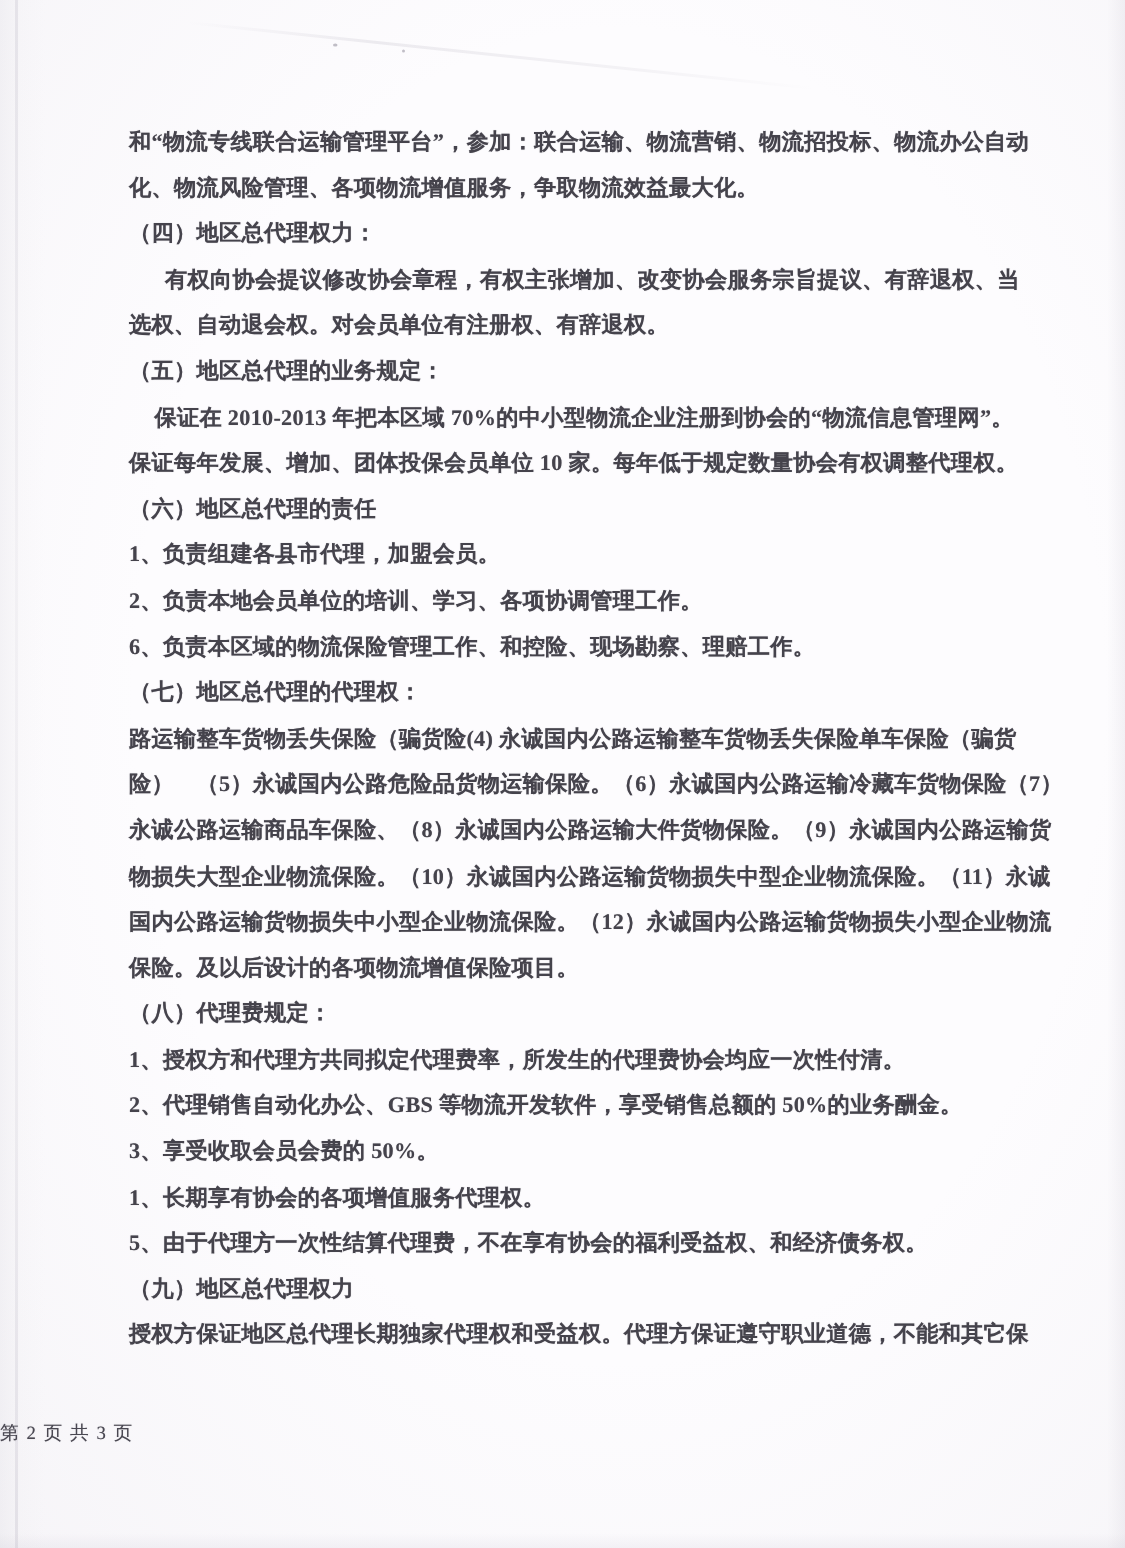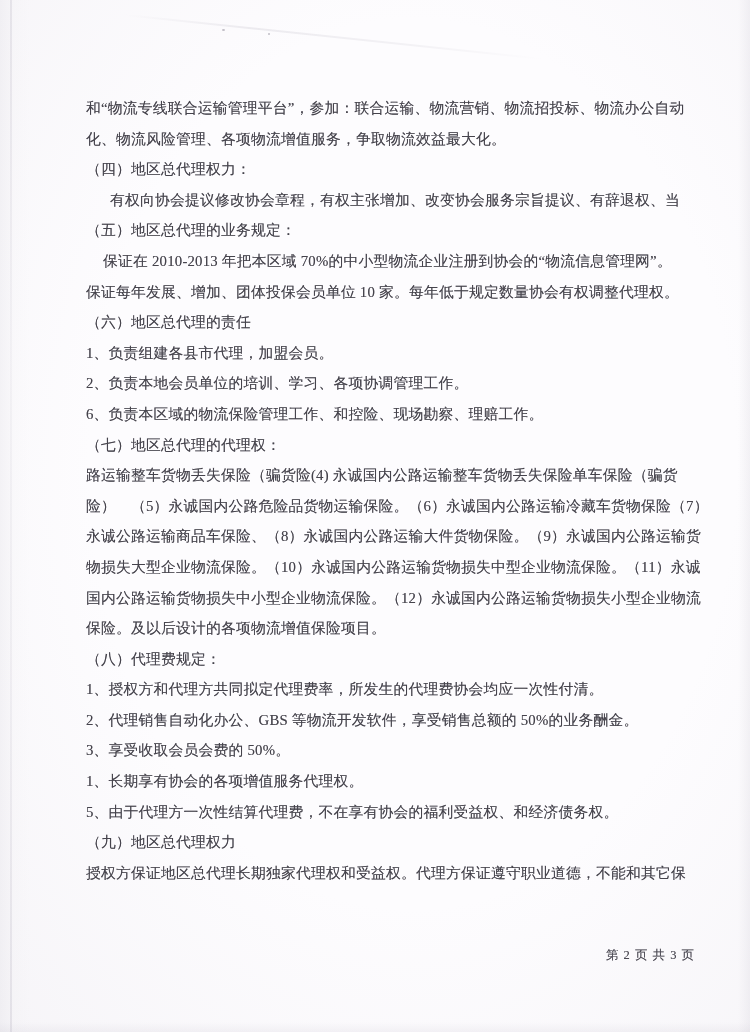--- a/index.html
+++ b/index.html
@@ -31,32 +31,33 @@
   .crease{
     position:absolute;left:125px;top:14px;width:420px;height:2px;
     transform:rotate(6deg);transform-origin:left top;
     background:linear-gradient(90deg, rgba(172,168,182,0), rgba(172,168,182,0.20) 30%, rgba(172,168,182,0.12) 70%, rgba(172,168,182,0));
   }
   .speck{position:absolute;border-radius:50%;background:rgba(120,116,130,0.45);}
   .speck.s1{left:222px;top:29px;width:3px;height:2px;}
   .speck.s2{left:268px;top:33px;width:2px;height:2px;}
   
   .content{
-    position:absolute;left:86px;top:93px;width:586px;
+    position:absolute;left:86px;top:80px;width:586px;
     color:var(--ink,#45434c);
     font-size:14.8px;letter-spacing:0.2px;
     text-shadow:0 0 0.5px rgba(69,67,76,0.5);
+    font-weight:bold;
   }
   .line{height:30.6px;line-height:30.6px;white-space:nowrap;}
   .ind-a{padding-left:17px;text-align:center;}
   .ind-b{padding-left:24px;}
   .ind-c{padding-left:29px;}
   .footer{
     position:absolute;left:0;top:947px;width:695px;
-    text-align:right;
+    text-align:left;
     color:#4a4852;font-size:12.5px;letter-spacing:1px;
     text-shadow:0 0 0.5px rgba(74,72,82,0.5);
   }
 </style>
 </head>
 <body>
 
 <div class="scan">
 
   <div class="edge-left"></div>
@@ -64,20 +65,21 @@
   <div class="edge-bottom"></div>
   <div class="crease"></div>
   <div class="speck s1"></div>
   <div class="speck s2"></div>
 
   <div class="content">
     <div class="line">和“物流专线联合运输管理平台”，参加：联合运输、物流营销、物流招投标、物流办公自动</div>
     <div class="line">化、物流风险管理、各项物流增值服务，争取物流效益最大化。</div>
     <div class="line">（四）地区总代理权力：</div>
     <div class="line ind-b">有权向协会提议修改协会章程，有权主张增加、改变协会服务宗旨提议、有辞退权、当</div>
+    <div class="line">选权、自动退会权。对会员单位有注册权、有辞退权。</div>
     <div class="line">（五）地区总代理的业务规定：</div>
     <div class="line ind-a">保证在 2010-2013 年把本区域 70%的中小型物流企业注册到协会的“物流信息管理网”。</div>
     <div class="line">保证每年发展、增加、团体投保会员单位 10 家。每年低于规定数量协会有权调整代理权。</div>
     <div class="line">（六）地区总代理的责任</div>
     <div class="line">1、负责组建各县市代理，加盟会员。</div>
     <div class="line">2、负责本地会员单位的培训、学习、各项协调管理工作。</div>
     <div class="line">6、负责本区域的物流保险管理工作、和控险、现场勘察、理赔工作。</div>
     <div class="line">（七）地区总代理的代理权：</div>
     <div class="line">路运输整车货物丢失保险（骗货险(4) 永诚国内公路运输整车货物丢失保险单车保险（骗货</div>
     <div class="line">险）　（5）永诚国内公路危险品货物运输保险。（6）永诚国内公路运输冷藏车货物保险（7）</div>

